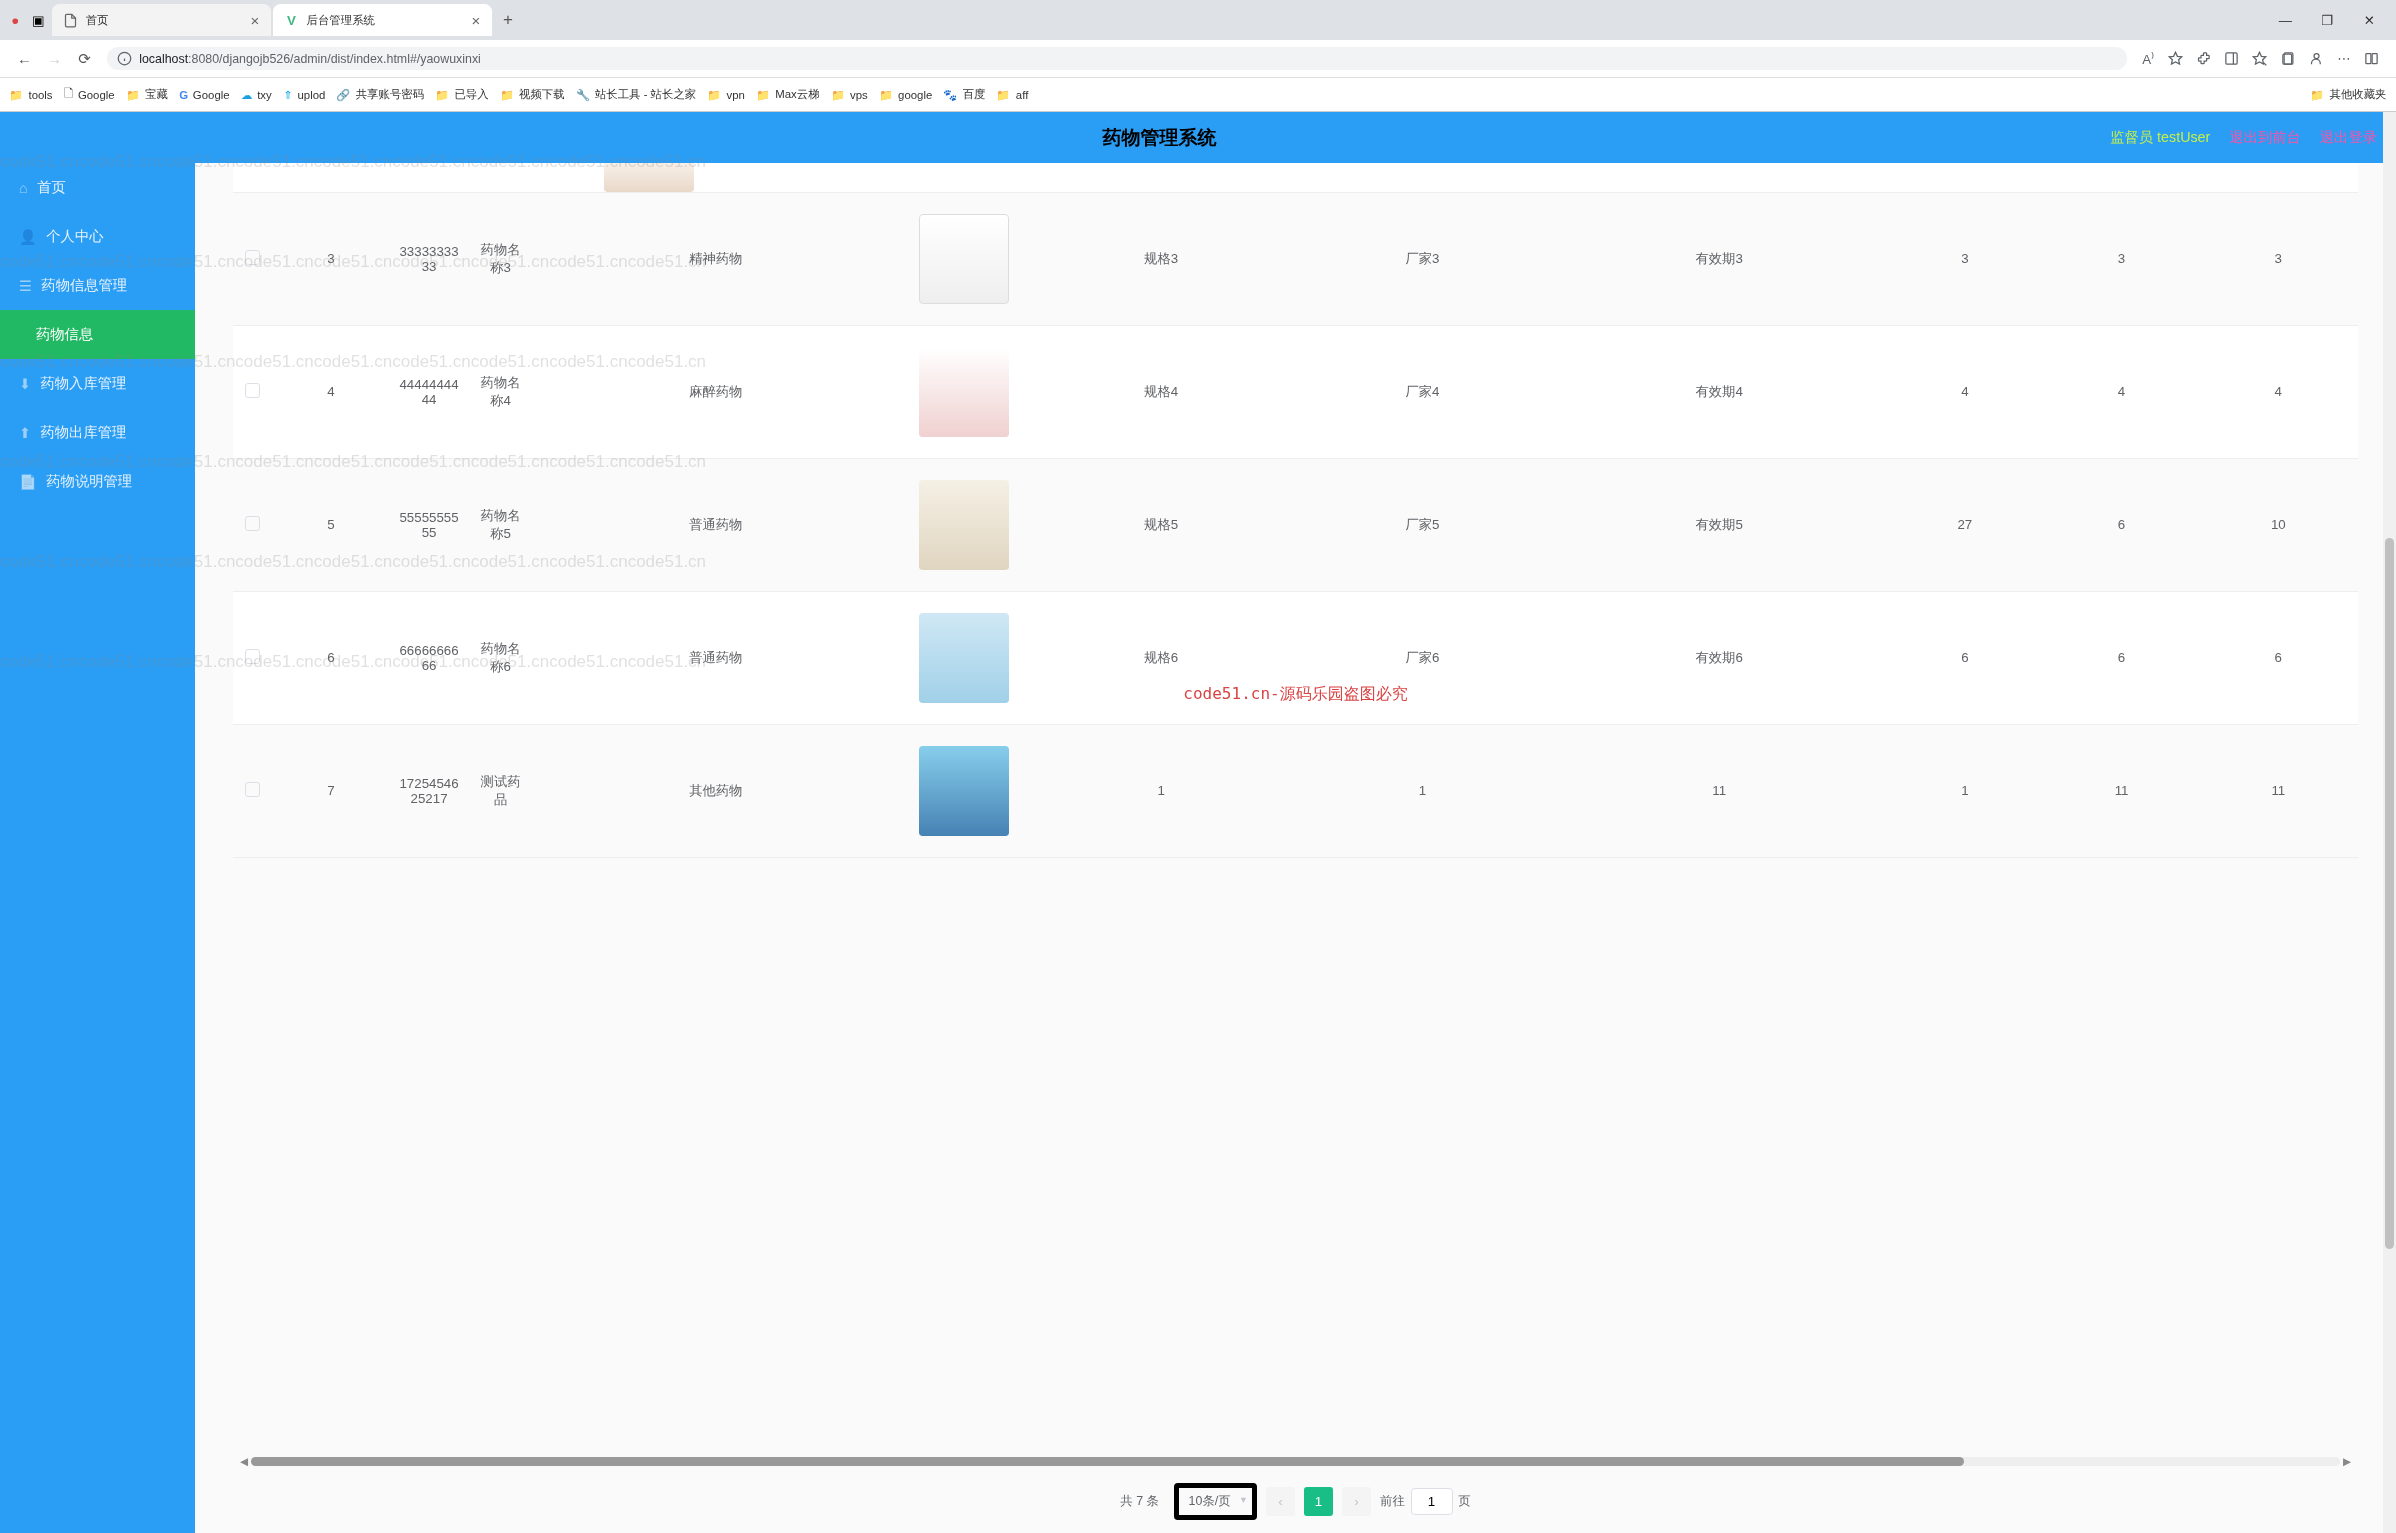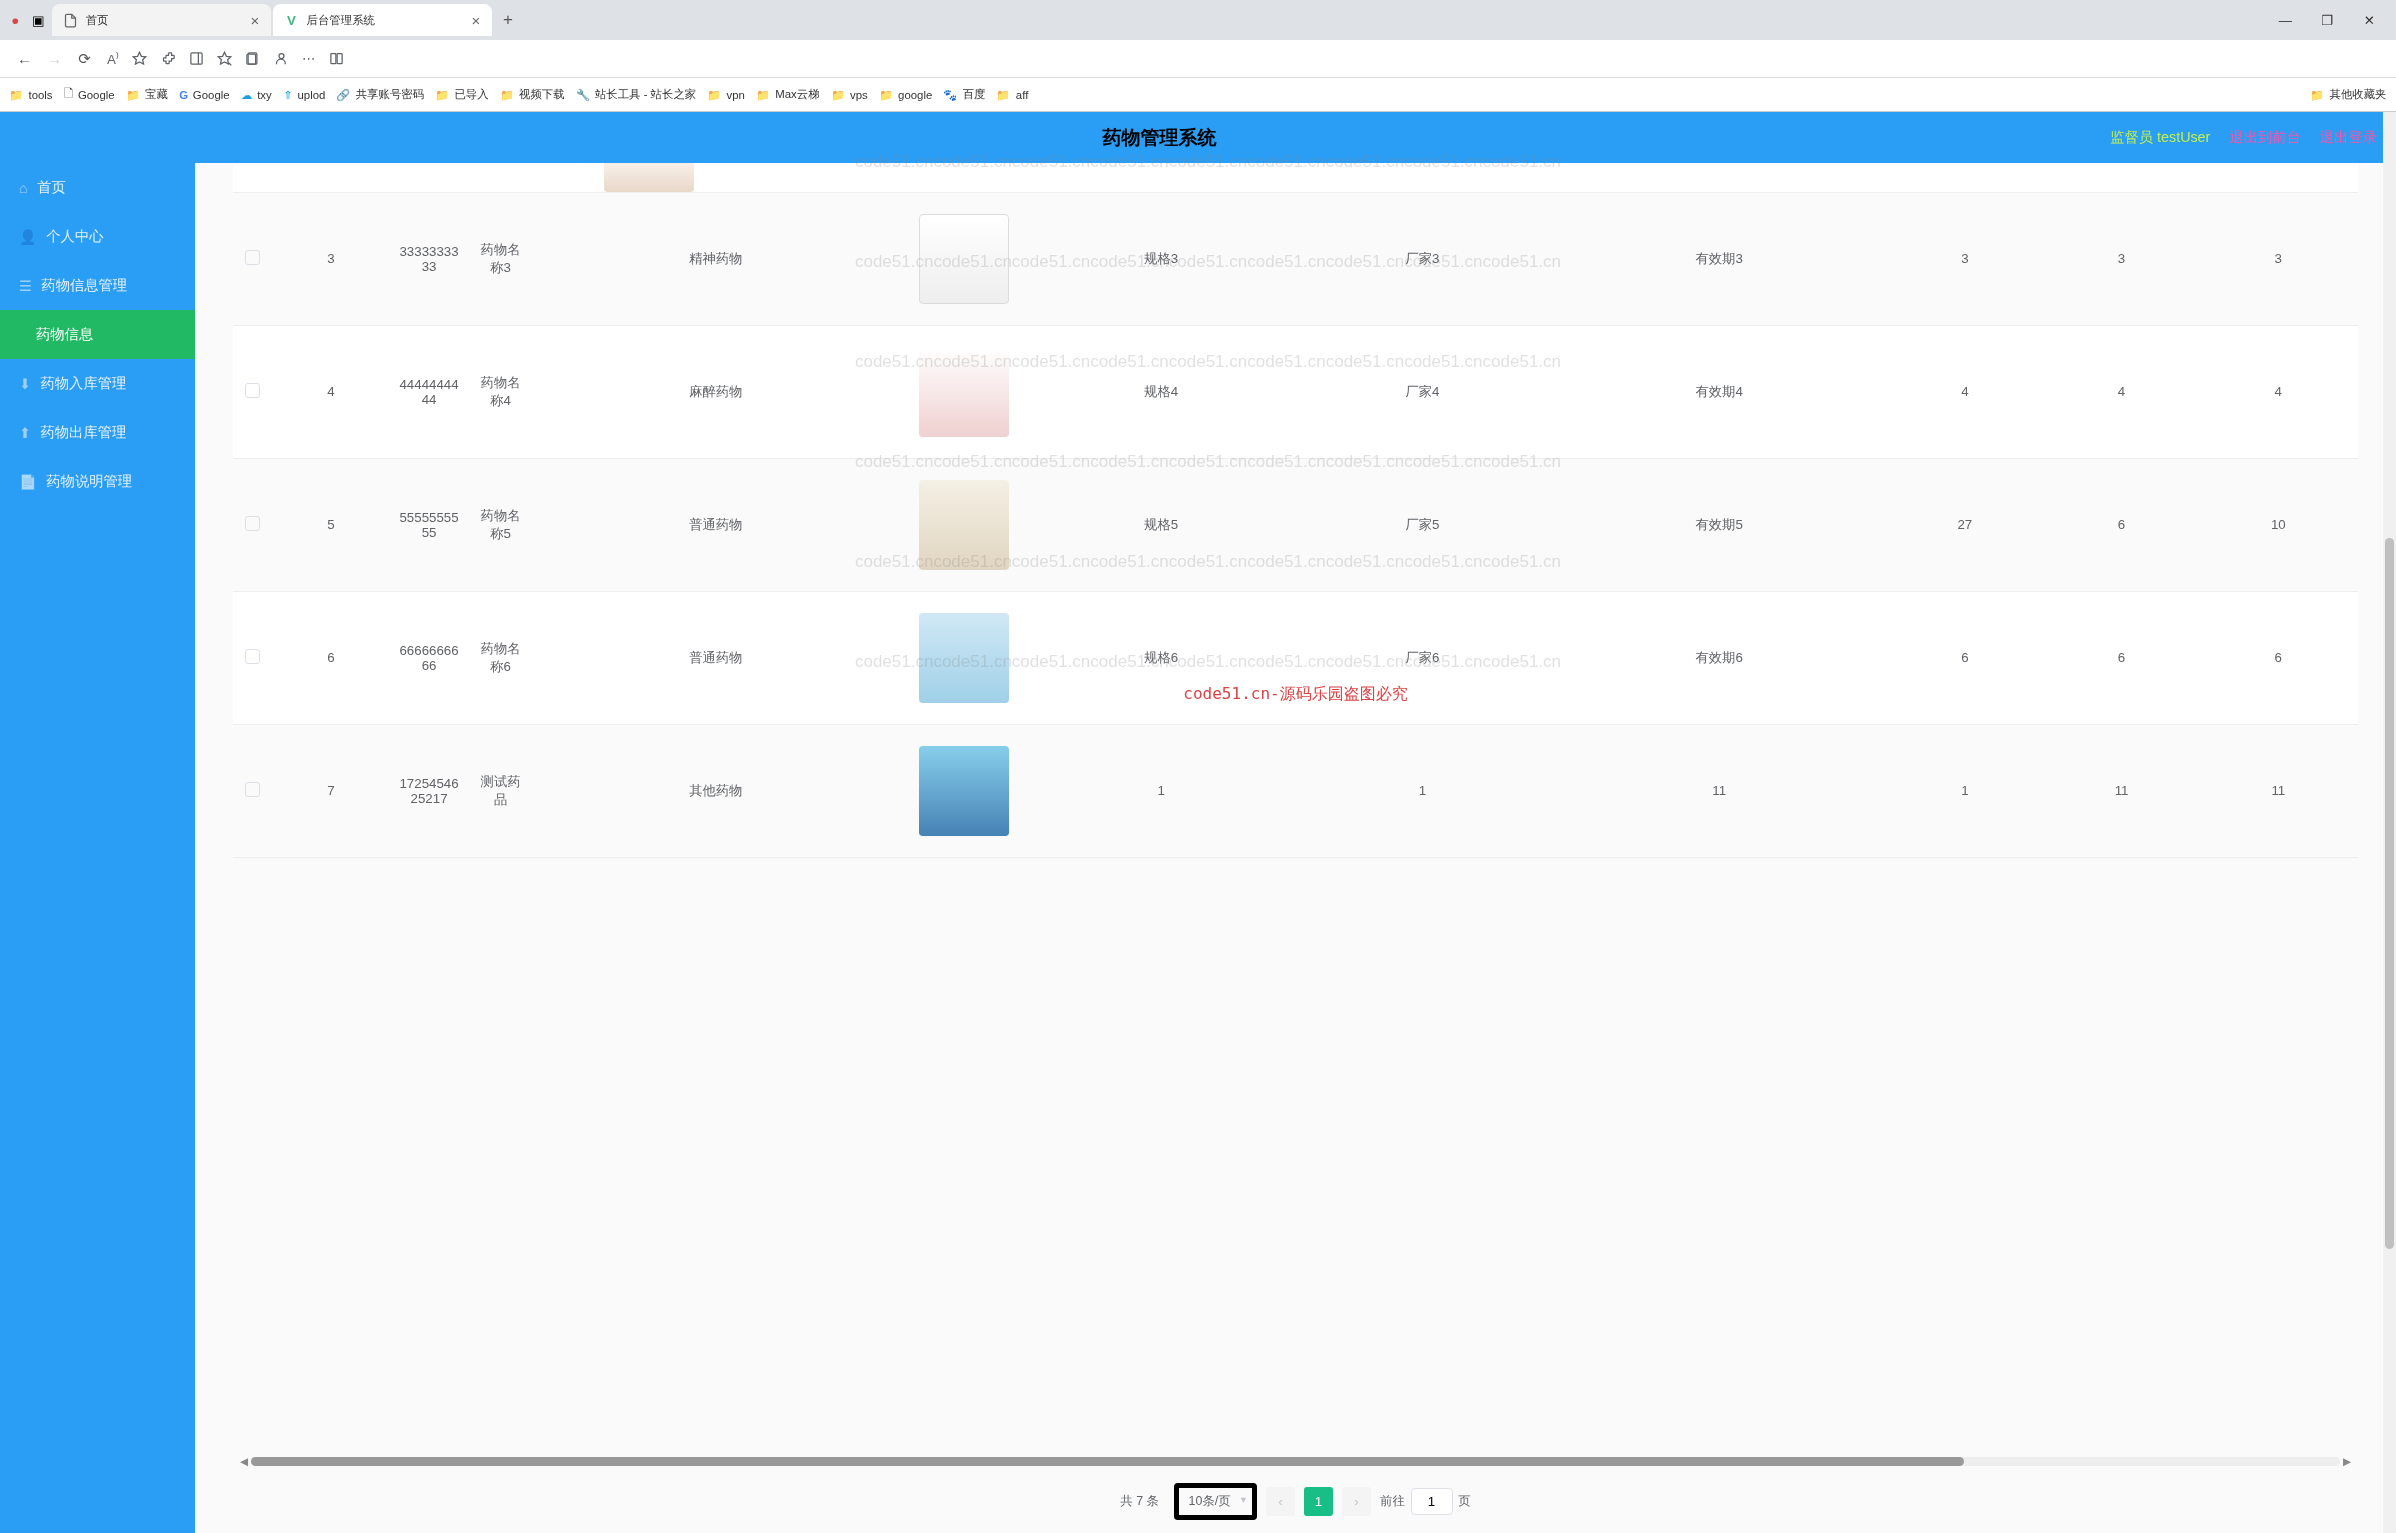--- a/index.html
+++ b/index.html
@@ -71,21 +71,21 @@
 .pagination { display: flex; align-items: center; justify-content: center; gap: 9.5px; padding: 13.3px; font-size: 12.4px; color: #606266; }
 .pagination .total { margin-right: 5.7px; }
 .page-size { border: 5px solid #000000; border-radius: 3.8px; padding: 4.8px 21px 4.8px 9.5px; position: relative; cursor: pointer; }
 .page-size::after { content: "▾"; position: absolute; right: 5.7px; color: #c0c4cc; font-size: 10.5px; }
 .pg-btn { width: 28.5px; height: 28.5px; border: none; background: #f4f4f5; color: #c0c4cc; border-radius: 2.9px; cursor: pointer; }
 .pg-btn.active { background: #19be86; color: #fff; }
 .goto { display: flex; align-items: center; gap: 5.7px; }
 .goto input { width: 42px; text-align: center; border: 1px solid #dcdfe6; border-radius: 3.8px; padding: 4.8px; }
 
 .watermark { position: absolute; top: 0; left: 0; right: 0; bottom: 0; pointer-events: none; opacity: 0.25; z-index: 5; }
-.wm-row { display: flex; justify-content: center; color: #888; font-size: 17px; padding: 40px 0; margin-left: 20px; }
+.wm-row { display: flex; justify-content: flex-start; color: #888; font-size: 17px; padding: 40px 0; }
 .center-wm { position: absolute; top: 38%; left: 50%; transform: translateX(-50%); color: #d94444; font-size: 16px; font-family: monospace; z-index: 20; pointer-events: none; }
 
 .vscroll { position: absolute; right: 0; top: 0; bottom: 0; width: 13.3px; background: #f0f0f0; }
 .vscroll-thumb { position: absolute; right: 1.9px; width: 9.5px; top: 30%; height: 50%; background: #c0c0c0; border-radius: 4.8px; }
 
 svg { width: 15px; height: 15px; }
 </style>
 </head>
 <body>
 
@@ -113,20 +113,31 @@
       <span>—</span>
       <span>❐</span>
       <span>✕</span>
     </div>
   </div>
 
   <div class="addr-bar">
     <span class="nav-btn">←</span>
     <span class="nav-btn" style="color:#ccc;">→</span>
     <span class="nav-btn">⟳</span>
+    <div class="url-box">
+      <span class="secure">
+          <svg viewBox="0 0 24 24" fill="none" stroke="#5f6368" stroke-width="2">
+            <circle cx="12" cy="12" r="10"></circle>
+            <line x1="12" y1="8" x2="12" y2="8"></line>
+            <line x1="12" y1="12" x2="12" y2="16"></line>
+          </svg>
+        </span>
+      <span class="host">localhost</span>
+        <span>:8080/djangojb526/admin/dist/index.html#/yaowuxinxi</span>
+    </div>
     <div class="addr-icons">
       <span>A⁾</span>
       <span>
           <svg viewBox="0 0 24 24" fill="none" stroke="#5f6368" stroke-width="2">
             <polygon points="12 2 15 8.5 22 9.3 17 14 18.5 21 12 17.5 5.5 21 7 14 2 9.3 9 8.5 12 2"></polygon>
           </svg>
         </span>
       <span>
           <svg viewBox="0 0 24 24" fill="none" stroke="#5f6368" stroke-width="2">
             <path d="M20 7h-3V4a1 1 0 0 0-1-1h-3a1 1 0 0 0-1 1v3H9a1 1 0 0 0-1 1v3H5a1 1 0 0 0-1 1v3a1 1 0 0 0 1 1h3v3a1 1 0 0 0 1 1h3a1 1 0 0 0 1-1v-3h3a1 1 0 0 0 1-1v-3h3a1 1 0 0 0 1-1V8a1 1 0 0 0-1-1z"></path>

